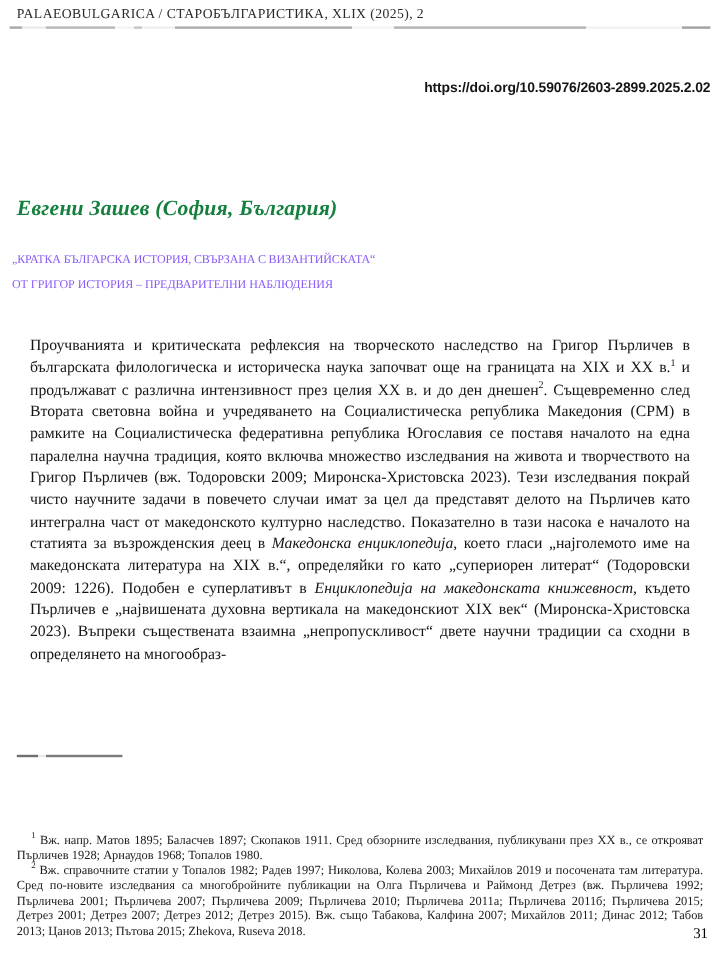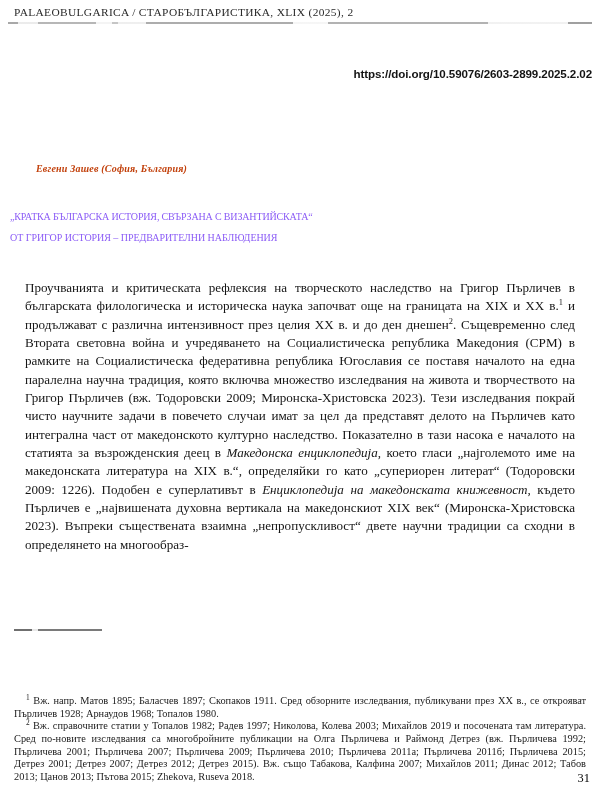--- a/index.html
+++ b/index.html
@@ -69,25 +69,24 @@
     margin-top: 36px;
   }
 
   
   .author {
     position: absolute;
     left: 14px;
     top: 163px;
     font-style: italic;
     font-weight: bold;
-    font-size: 10px;
+    font-size: 18px;
     letter-spacing: 0.2px;
-    color: #c2410c;
+    color: #15803d;
     white-space: nowrap;
-    margin-left: 22px;
   }
 
   
   .title {
     position: absolute;
     left: 10px;
     top: 206px;
     width: 582px;
     font-size: 10px;
     line-height: 21px;

